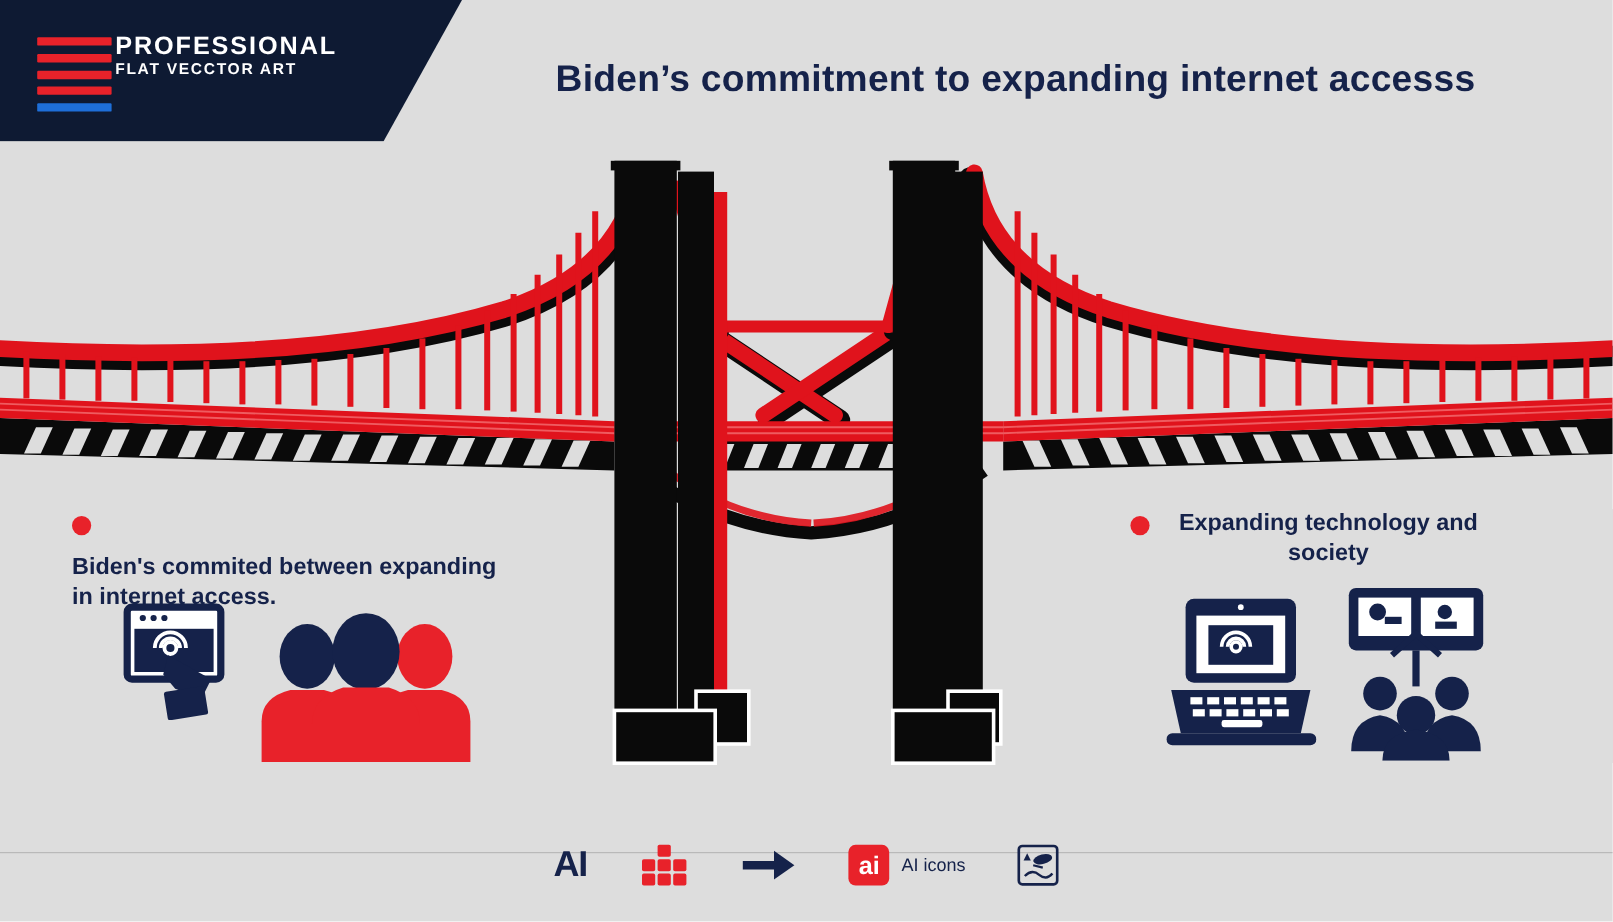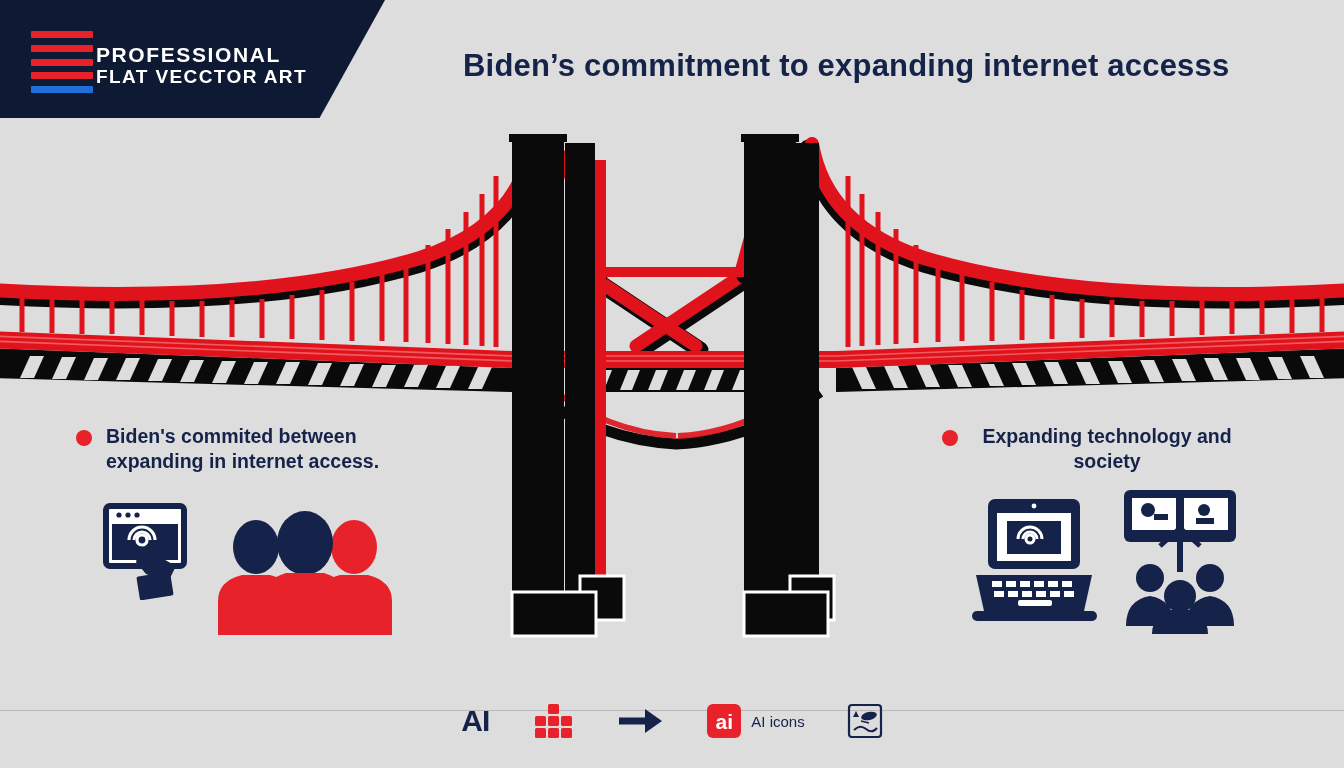--- a/index.html
+++ b/index.html
@@ -37,31 +37,31 @@
   .brand-bar {
     height: 7px;
     width: 100%;
     border-radius: 1px;
   }
   .brand-bar.red  { background: #e8222a; }
   .brand-bar.blue { background: #1e6fd9; }
 
   #brand-text {
     position: absolute;
-    left: 96px; top: 44px;
+    left: 96px; top: 28px;
     color: #ffffff;
     line-height: 1.02;
   }
   .brand-l1, .brand-l2 {
     font-size: 21px;
     font-weight: bold;
     letter-spacing: 1.6px;
   }
   .brand-l3 {
-    font-size: 19px;
+    font-size: 13px;
     font-weight: bold;
     letter-spacing: 1.4px;
     margin-top: 2px;
   }
 
   
   #page-title {
     position: absolute;
     left: 430px; top: 48px;
     width: 840px;
@@ -82,21 +82,21 @@
   }
 
   
   .bullet-block {
     position: absolute;
     display: flex;
     align-items: flex-start;
     gap: 14px;
     z-index: 12;
   }
-  #bullet-left  { left: 76px;  top: 424px; width: 360px; }
+  #bullet-left  { left: 60px;  top: 424px; width: 360px; flex-direction: column; }
   #bullet-right { left: 942px; top: 424px; width: 300px; text-align: center; }
   .bullet-dot {
     width: 16px; height: 16px;
     border-radius: 50%;
     background: #e8222a;
     margin-top: 6px;
     flex: 0 0 auto;
   }
   .bullet-text {
     font-size: 19.5px;

